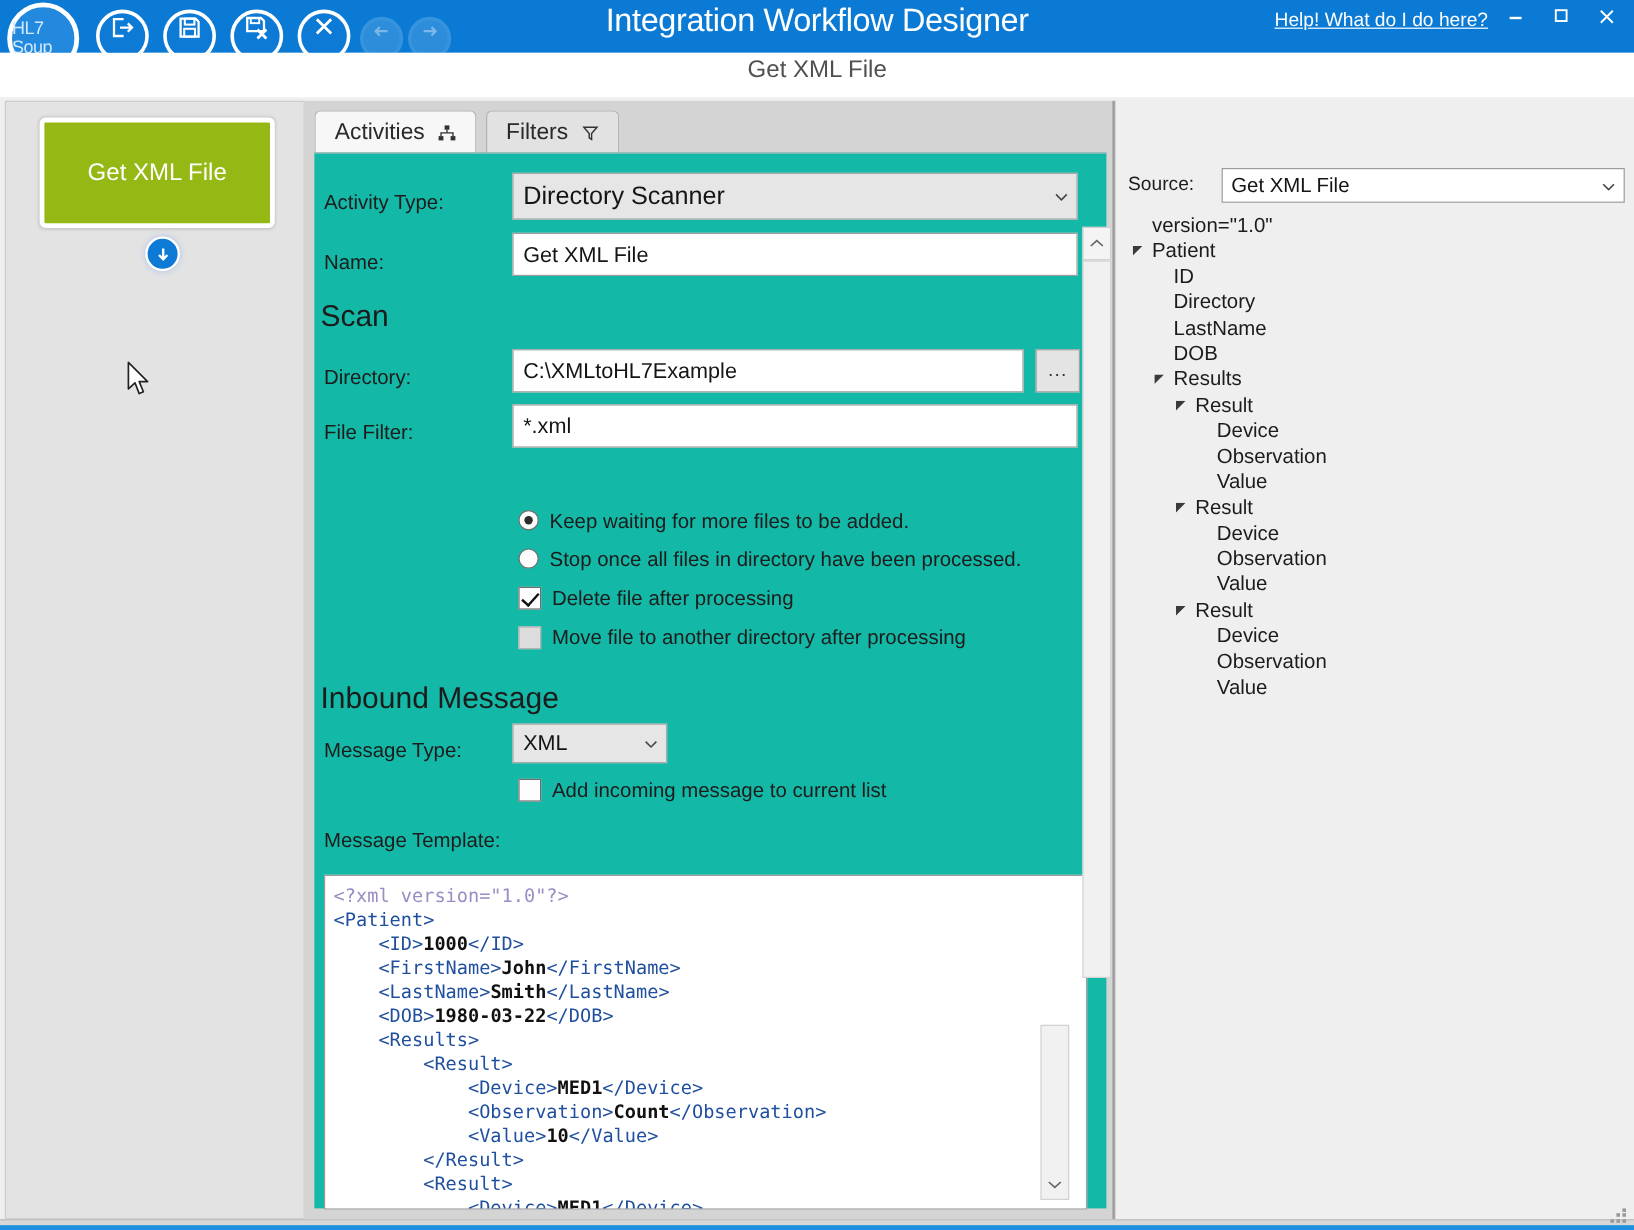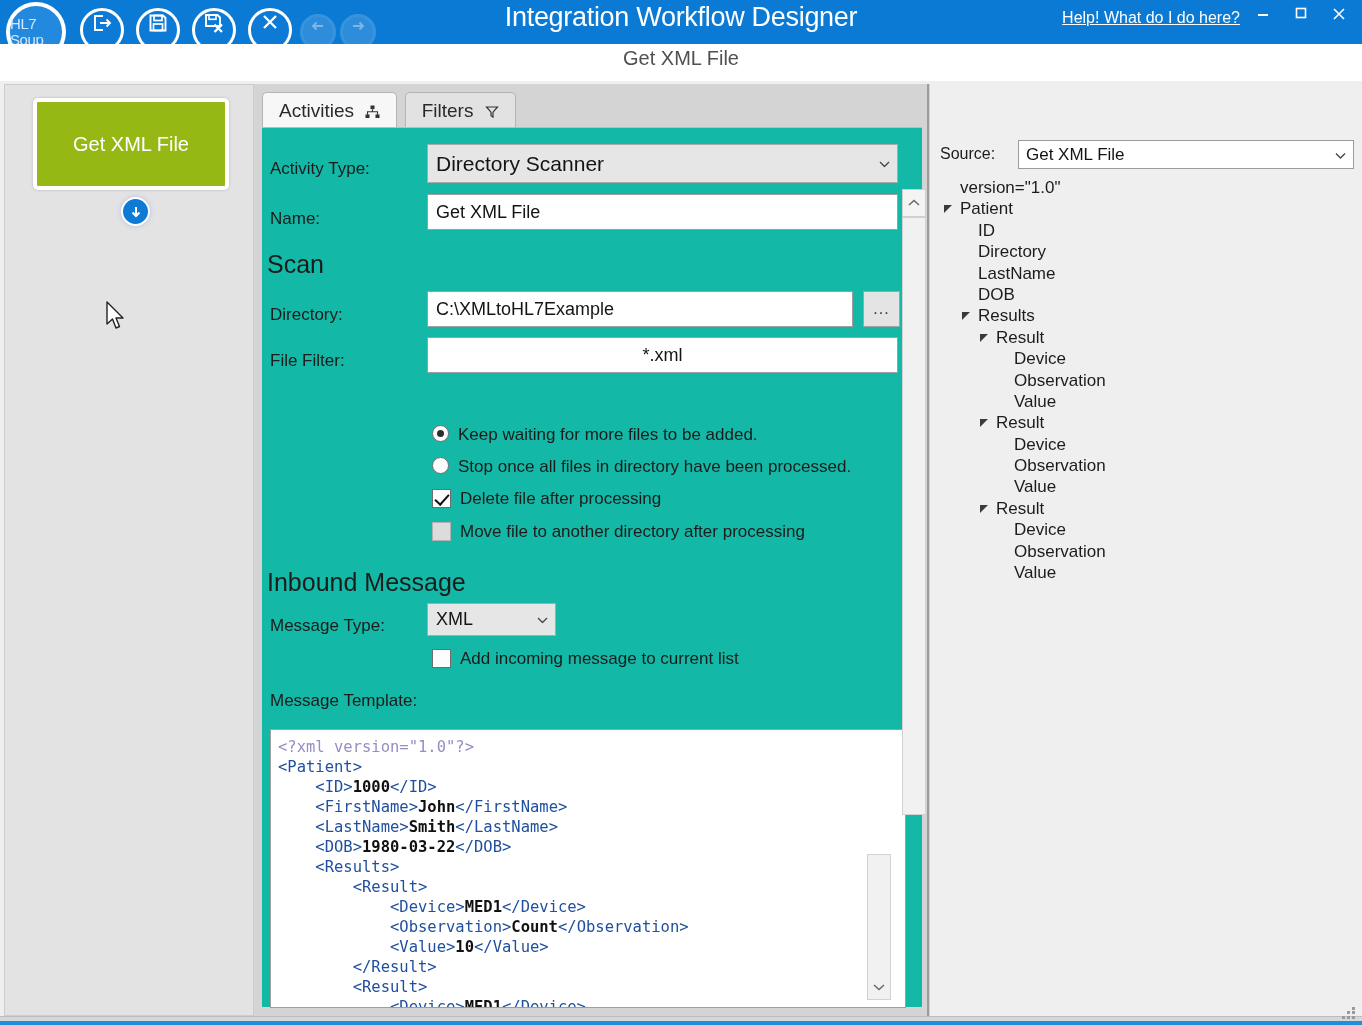--- a/index.html
+++ b/index.html
@@ -340,21 +340,21 @@
 
       <div class="hdr" style="left:5px; top:122px;">Scan</div>
 
       <div class="lbl" style="left:8px; top:177px;">Directory:</div>
       <div class="txt" style="left:165px; top:163px; width:426px; height:36px;">
         <span>C:\XMLtoHL7Example</span>
       </div>
       <div class="btn-ell" style="left:601px; top:163px; width:37px; height:36px;">...</div>
 
       <div class="lbl" style="left:8px; top:223px;">File Filter:</div>
-      <div class="txt" style="left:165px; top:209px; width:471px; height:36px;justify-content:center;">
+      <div class="txt" style="left:165px; top:209px; width:471px; height:36px;">
         <span>*.xml</span>
       </div>
 
       <div class="opt" style="left:170px; top:297px;">
         <span class="radio on"></span>
         <span class="otxt">Keep waiting for more files to be added.</span>
       </div>
       <div class="opt" style="left:170px; top:329px;">
         <span class="radio"></span>
         <span class="otxt">Stop once all files in directory have been processed.</span>

